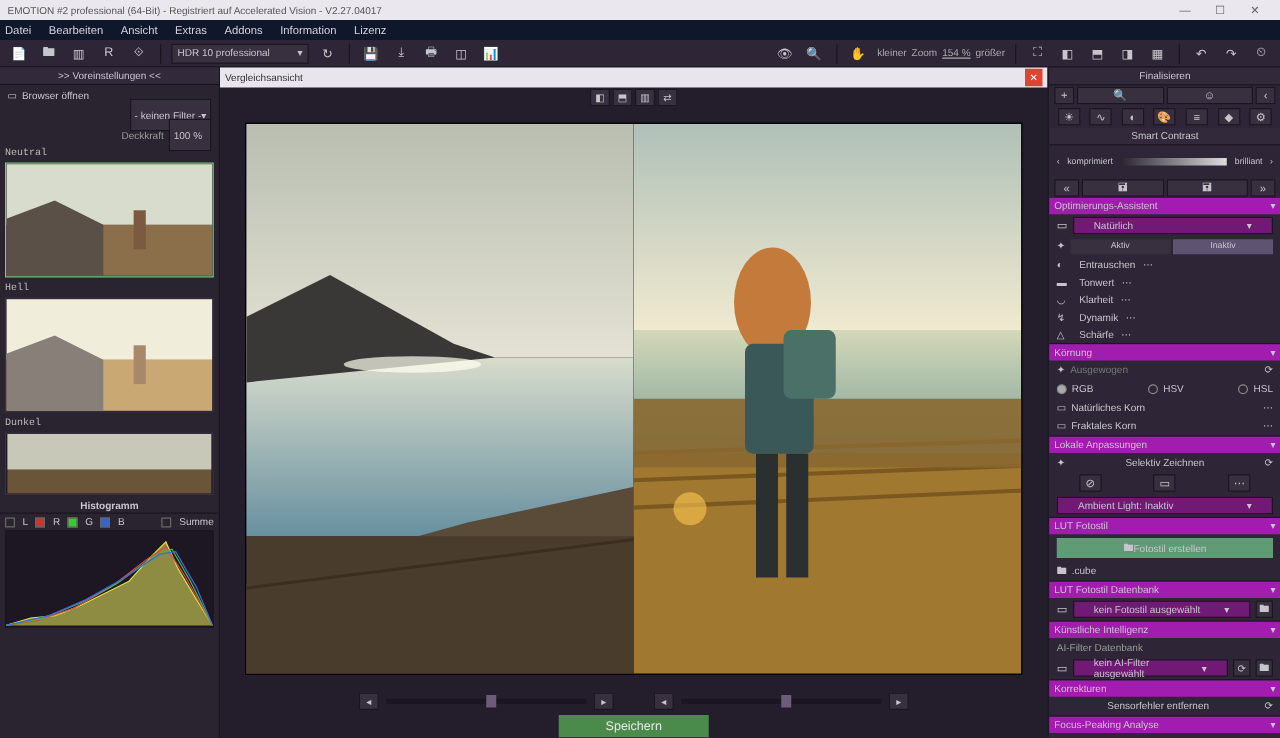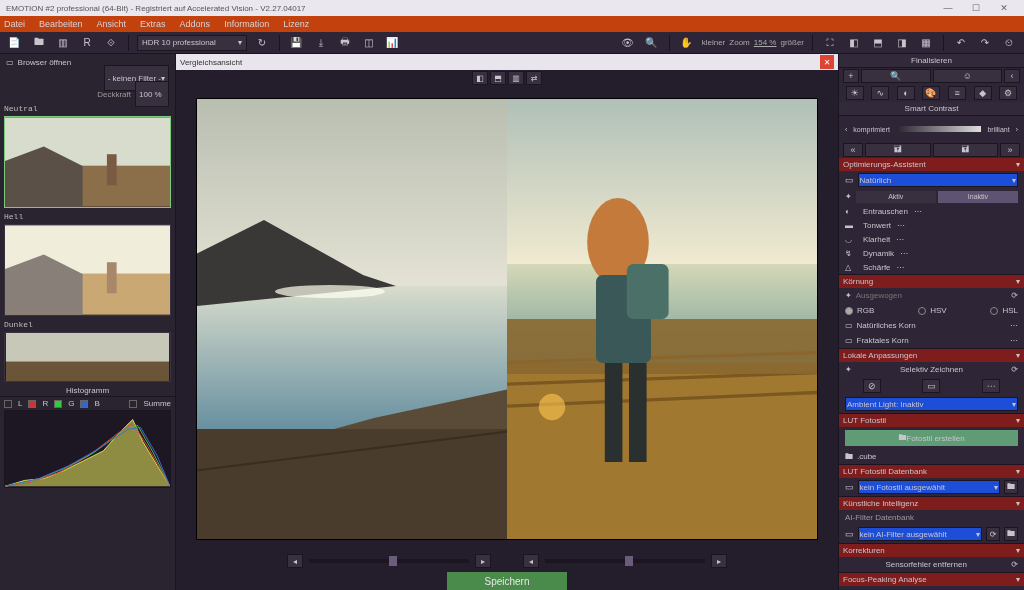--- a/index.html
+++ b/index.html
@@ -1,38 +1,38 @@
 <!DOCTYPE html>
 <html><head>
 <meta charset="utf-8">
 <style>
   * { box-sizing: border-box; margin: 0; padding: 0; font-family: "Segoe UI", Arial, sans-serif; }
   body { width: 1024px; height: 590px; background: #2a2430; color: #c8c4cc; font-size: 9px; overflow: hidden; }
   .titlebar { height: 16px; background: #eae7ee; color: #555; display: flex; align-items: center; padding: 0 6px; font-size: 8px; }
   .titlebar .spacer { flex: 1; }
   .titlebar .win-btn { width: 28px; text-align: center; color: #666; font-size: 9px; }
-  .menubar { height: 16px; background: #c2410c; display: flex; align-items: center; padding: 0 4px; gap: 14px; font-size: 9px; }
+  .menubar { height: 16px; background: #0f172a; display: flex; align-items: center; padding: 0 4px; gap: 14px; font-size: 9px; }
   .menubar span { color: #d7d2dc; cursor: default; }
   .toolbar { height: 22px; background: #2e2636; display: flex; align-items: center; padding: 0 6px; gap: 6px; border-bottom: 1px solid #1a1520; }
   .tbtn { width: 18px; height: 18px; display:flex; align-items:center; justify-content:center; color:#c8c4cc; font-size:10px; border-radius:2px;}
   .tsep { width:1px; height:16px; background:#1a1520; margin:0 2px;}
   .dropdown { background:#38303f; border:1px solid #1a1520; height:16px; padding:0 4px; display:flex; align-items:center; font-size:8px; min-width:110px; justify-content:space-between;gap:16px;}
   .zoominfo{font-size:8px; color:#aaa; display:flex; align-items:flex-end; gap:4px;}
   .main { display:flex; height: 536px; }
   
   .left { width: 176px; background:#2a2430; border-right:1px solid #1a1520; display:flex; flex-direction:column; }
   .section-hdr { background:#322a3b; height:14px; display:flex; align-items:center; justify-content:center; font-size:8px; border-bottom:1px solid #1a1520;}
   .left-row{ height:16px; display:flex; align-items:center; padding:0 6px; gap:4px; font-size:8px;}
   .left-row .lbl{flex:1; text-align:right; color:#999;}
   .left-row .ctl{background:#38303f;border:1px solid #1a1520;height:12px;padding:12px 3px;display:flex;align-items:center; min-width:60px; font-size:8px; justify-content:space-between;}
   .preset-lbl{height:12px; padding:0 4px; font-size:8px; color:#bbb; display:flex; align-items:center;font-family:Liberation Mono, monospace;}
   .thumb { margin:2px 4px; height:92px; background:#1a1520; border:1px solid #3a3242; position:relative; overflow:hidden;}
   .thumb.active{border:1px solid #7fc97f;}
   .thumb svg{width:100%;height:100%;}
-  .histo-lbl{text-align:center; font-size:8px; height:12px; display:flex; align-items:center; justify-content:center;}
+  .histo-lbl{text-align:center; font-size:8px; height:12px; display:flex; align-items:center; justify-content:center;font-weight:bold;}
   .histo-toolbar{height:14px; display:flex; align-items:center; gap:6px; padding:0 4px; font-size:8px; border-top:1px solid #1a1520;}
   .chk{width:8px;height:8px;border:1px solid #666;display:inline-block;}
   .histo{height:78px; background:#1c1722; margin:0 4px 4px 4px; border:1px solid #1a1520; position:relative;}
   
   .center{ flex:1; display:flex; flex-direction:column; background:#241e2c;}
   .doc-hdr{height:16px; background:#e8e5ec; color:#333; display:flex; align-items:center; padding:0 4px; font-size:8px;}
   .doc-hdr .cls{margin-left:auto; width:14px;height:14px;background:#d43; color:#fff; display:flex;align-items:center;justify-content:center;}
   .doc-tools{height:16px; display:flex; align-items:center; justify-content:center; gap:2px;}
   .dtbtn{width:16px;height:14px;background:#38303f;border:1px solid #1a1520;display:flex;align-items:center;justify-content:center;font-size:8px;}
   .canvas{flex:1; display:flex; align-items:center; justify-content:center; padding:12px 20px;}
@@ -48,32 +48,32 @@
   .right::-webkit-scrollbar-thumb{background:#453b50;}
   .r-hdr{height:14px;background:#322a3b;text-align:center;font-size:8px;display:flex;align-items:center;justify-content:center;border-bottom:1px solid #1a1520;}
   .r-row{height:16px;display:flex;align-items:center;padding:0 4px;gap:2px;}
   .r-btn{flex:1;height:14px;background:#38303f;border:1px solid #1a1520;display:flex;align-items:center;justify-content:center;font-size:9px;}
   .r-btn.wide{flex:2;}
   .r-icons{display:flex;gap:2px;justify-content:space-around;padding:2px 4px;}
   .r-icons .ic{width:18px;height:14px;background:#38303f;border:1px solid #1a1520;display:flex;align-items:center;justify-content:center;font-size:9px;}
   .contrast-row{height:26px;display:flex;align-items:center;padding:0 6px;gap:6px;font-size:7px;}
   .contrast-bar{flex:1;height:6px;background:linear-gradient(to right,#2a2430,#ddd);}
   .sect{border-bottom:1px solid #1a1520;}
-  .sect-title{height:13px;background:#7f1d1d;display:flex;align-items:center;padding:0 4px;font-size:8px;}
+  .sect-title{height:13px;background:#a21caf;display:flex;align-items:center;padding:0 4px;font-size:8px;}
   .sect-title .arr{margin-left:auto;font-size:8px;}
   .sub-row{height:15px;display:flex;align-items:center;padding:0 6px;gap:4px;font-size:8px;}
   .sub-row .lbl{flex:1;}
   .toggle-pair{display:flex;gap:2px;flex:1;}
   .toggle-pair .tg{flex:1;height:12px;background:#38303f;display:flex;align-items:center;justify-content:center;font-size:7px;}
   .toggle-pair .tg.on{background:#5e5370;}
   .slider-row{height:14px;display:flex;align-items:center;padding:0 6px;gap:6px;font-size:8px;}
   .slider-row .ic2{width:12px;}
   .green-btn{height:16px;background:#5f9c76;display:flex;align-items:center;justify-content:center;font-size:8px;margin:3px 6px;}
   .drop-row{display:flex;align-items:center;padding:2px 6px;gap:4px;}
-  .drop-row .dd{flex:1;background:#1d4ed8;border:1px solid #1a1520;height:14px;display:flex;align-items:center;padding:0 1px;font-size:8px;justify-content:space-between;}
+  .drop-row .dd{flex:1;background:#701a75;border:1px solid #1a1520;height:14px;display:flex;align-items:center;padding:0 16px;font-size:8px;justify-content:space-between;}
   .mini{width:14px;height:14px;display:flex;align-items:center;justify-content:center;background:#38303f;border:1px solid #1a1520;font-size:8px;}
   .radio{width:8px;height:8px;border:1px solid #888;border-radius:50%;display:inline-block;}
   .radio.on{background:#aaa;}
 </style>
 </head>
 <body>
 
 <div class="titlebar">
   <span>EMOTION #2 professional (64-Bit) - Registriert auf Accelerated Vision - V2.27.04017</span>
   <span class="spacer"></span>
@@ -129,20 +129,21 @@
   <div class="tbtn">▦</div>
   <div class="tsep"></div>
   <div class="tbtn">↶</div>
   <div class="tbtn">↷</div>
   <div class="tbtn">⏲</div>
 </div>
 
 <div class="main">
 
   <div class="left">
+    <div class="section-hdr">&gt;&gt; Voreinstellungen &lt;&lt;</div>
     <div class="left-row">
         <span>▭</span>
         <span>Browser öffnen</span>
       </div>
     <div class="left-row">
         <span class="lbl"></span>
         <div class="ctl">
           <span>- keinen Filter -</span>
           <span>▾</span>
         </div>

